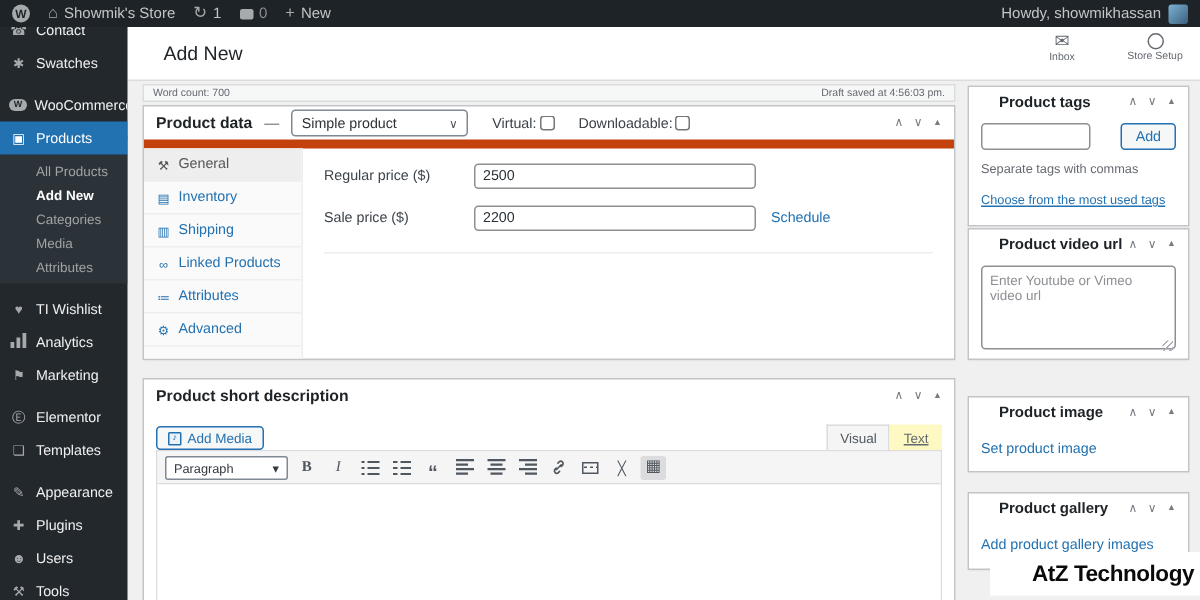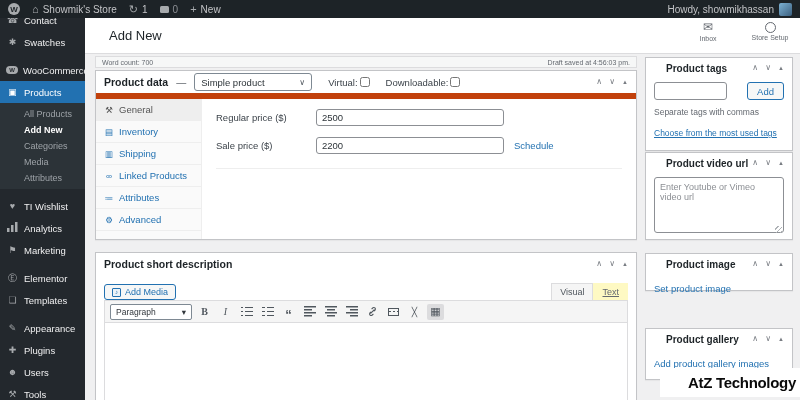--- a/index.html
+++ b/index.html
@@ -158,21 +158,21 @@
   .hint { font-size:8.5px; color:#646970; margin-top:7px; }
   .blue-link { display:inline-block; font-size:8.5px; color:#2271b1; cursor:pointer; }
   .u { text-decoration:underline; margin-top:11px; }
   #p-video { left:560px; top:134px; width:148px; height:88px; }
   .ta-wrap { position:relative; }
   .ta-wrap textarea { width:100%; height:56px; border:1px solid #8c8f94; border-radius:3px;
     font-size:9px; font-family:"Liberation Sans",sans-serif; padding:4px 5px; resize:none; color:#2c3338; }
   .ta-wrap textarea::placeholder { color:#8c8f94; }
   .ta-corner { position:absolute; right:2px; bottom:4px; width:7px; height:7px;
     background:repeating-linear-gradient(135deg, transparent 0 2px, #aeb2b6 2px 3px); }
-  #p-image { left:560px; top:235px; width:148px; height:38px; }
+  #p-image { left:560px; top:246px; width:148px; height:51px; }
   #p-image .blue-link, #p-gallery .blue-link { font-size:9.5px; margin-top:3px; }
   #p-gallery { left:560px; top:310px; width:148px; height:52px; }
 
   
   #watermark { position:absolute; left:575px; top:350px; width:140px; height:29px; background:#fff;
     display:flex; align-items:center; justify-content:flex-end; padding-right:4px;
     font-size:15px; font-weight:bold; color:#0a0a0a; letter-spacing:-0.3px; }
 </style>
 </head>
 <body>

